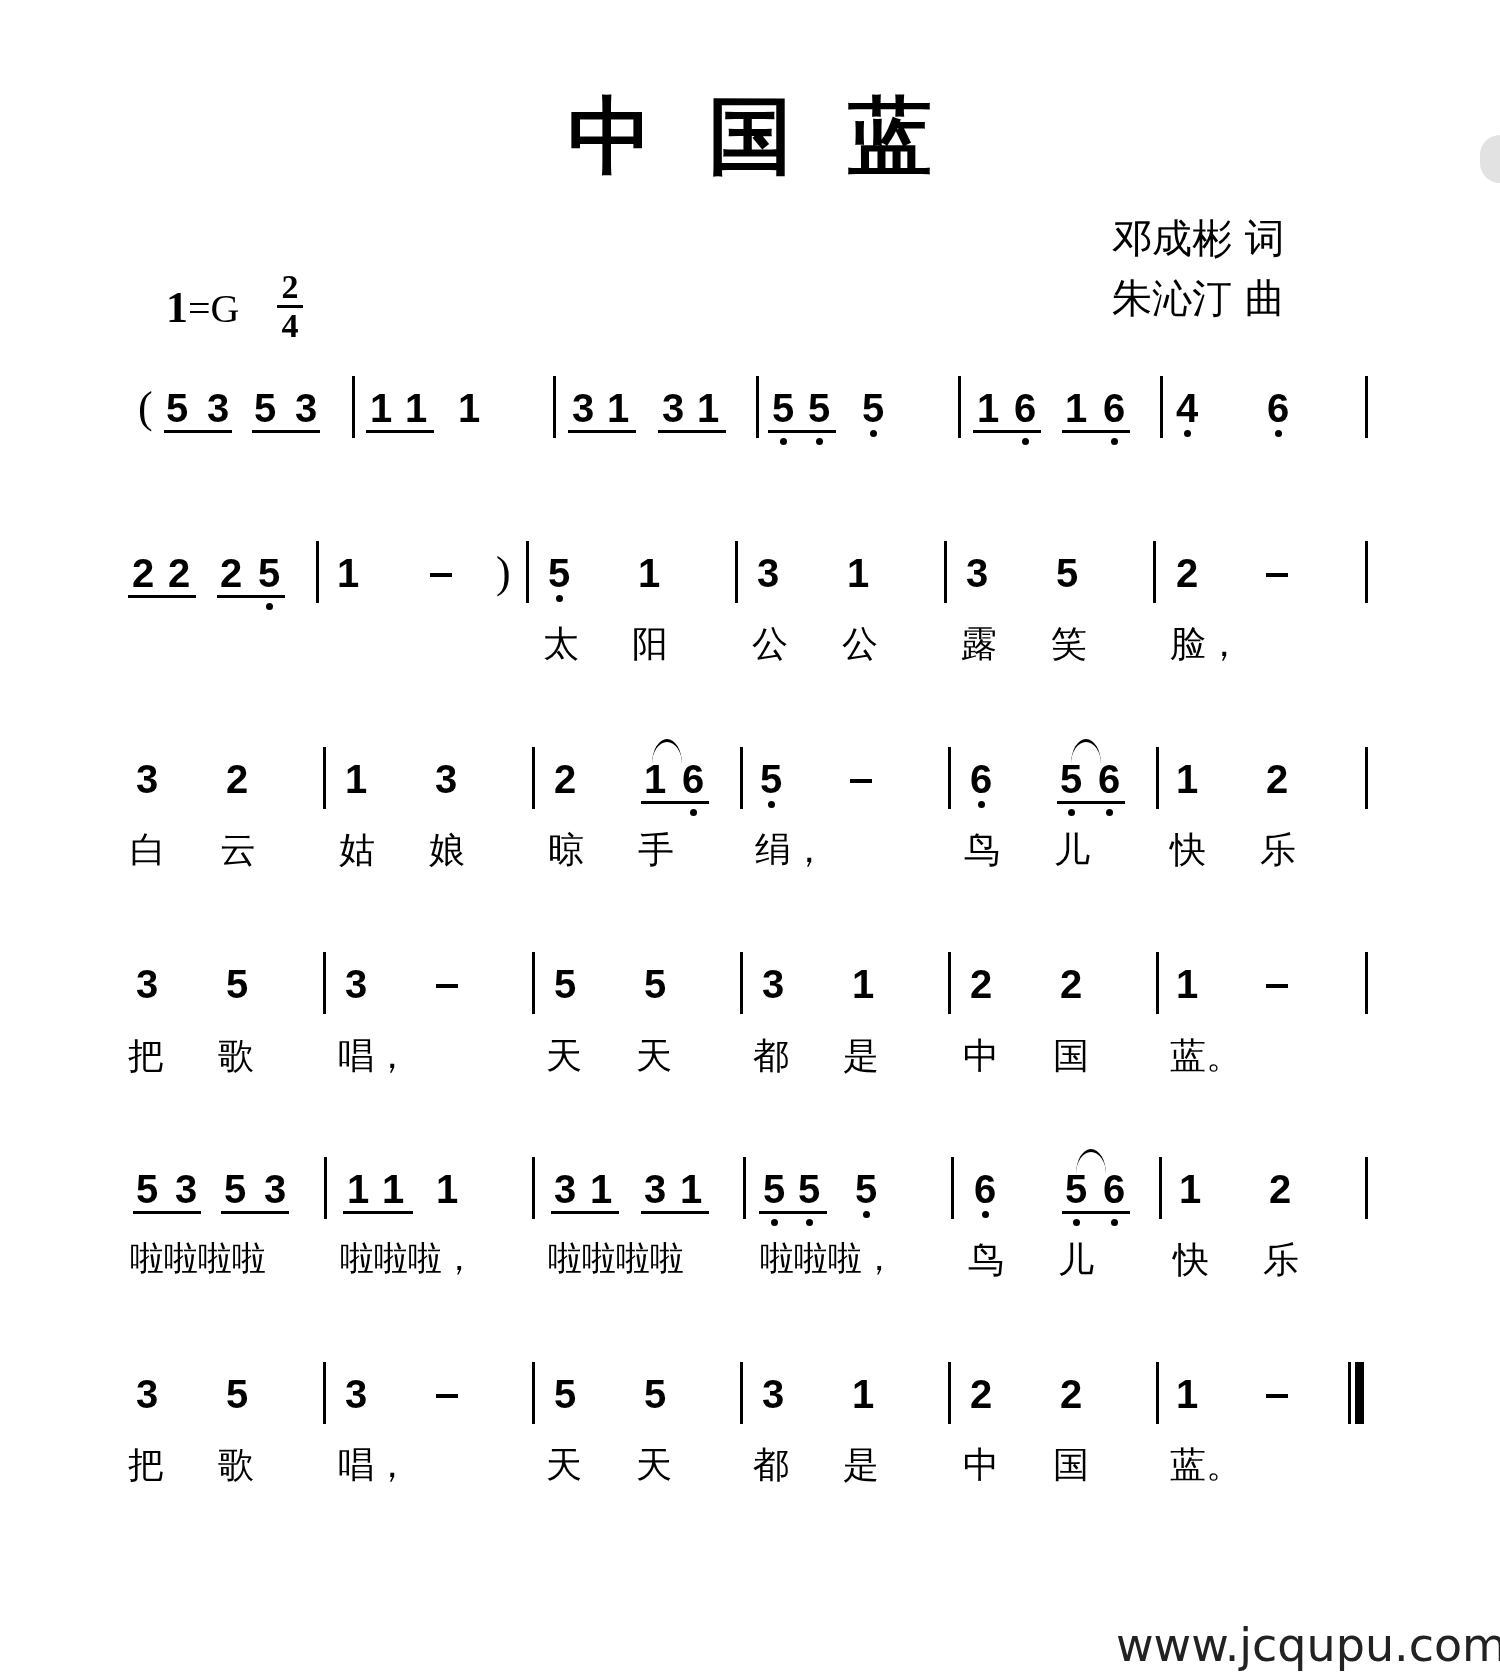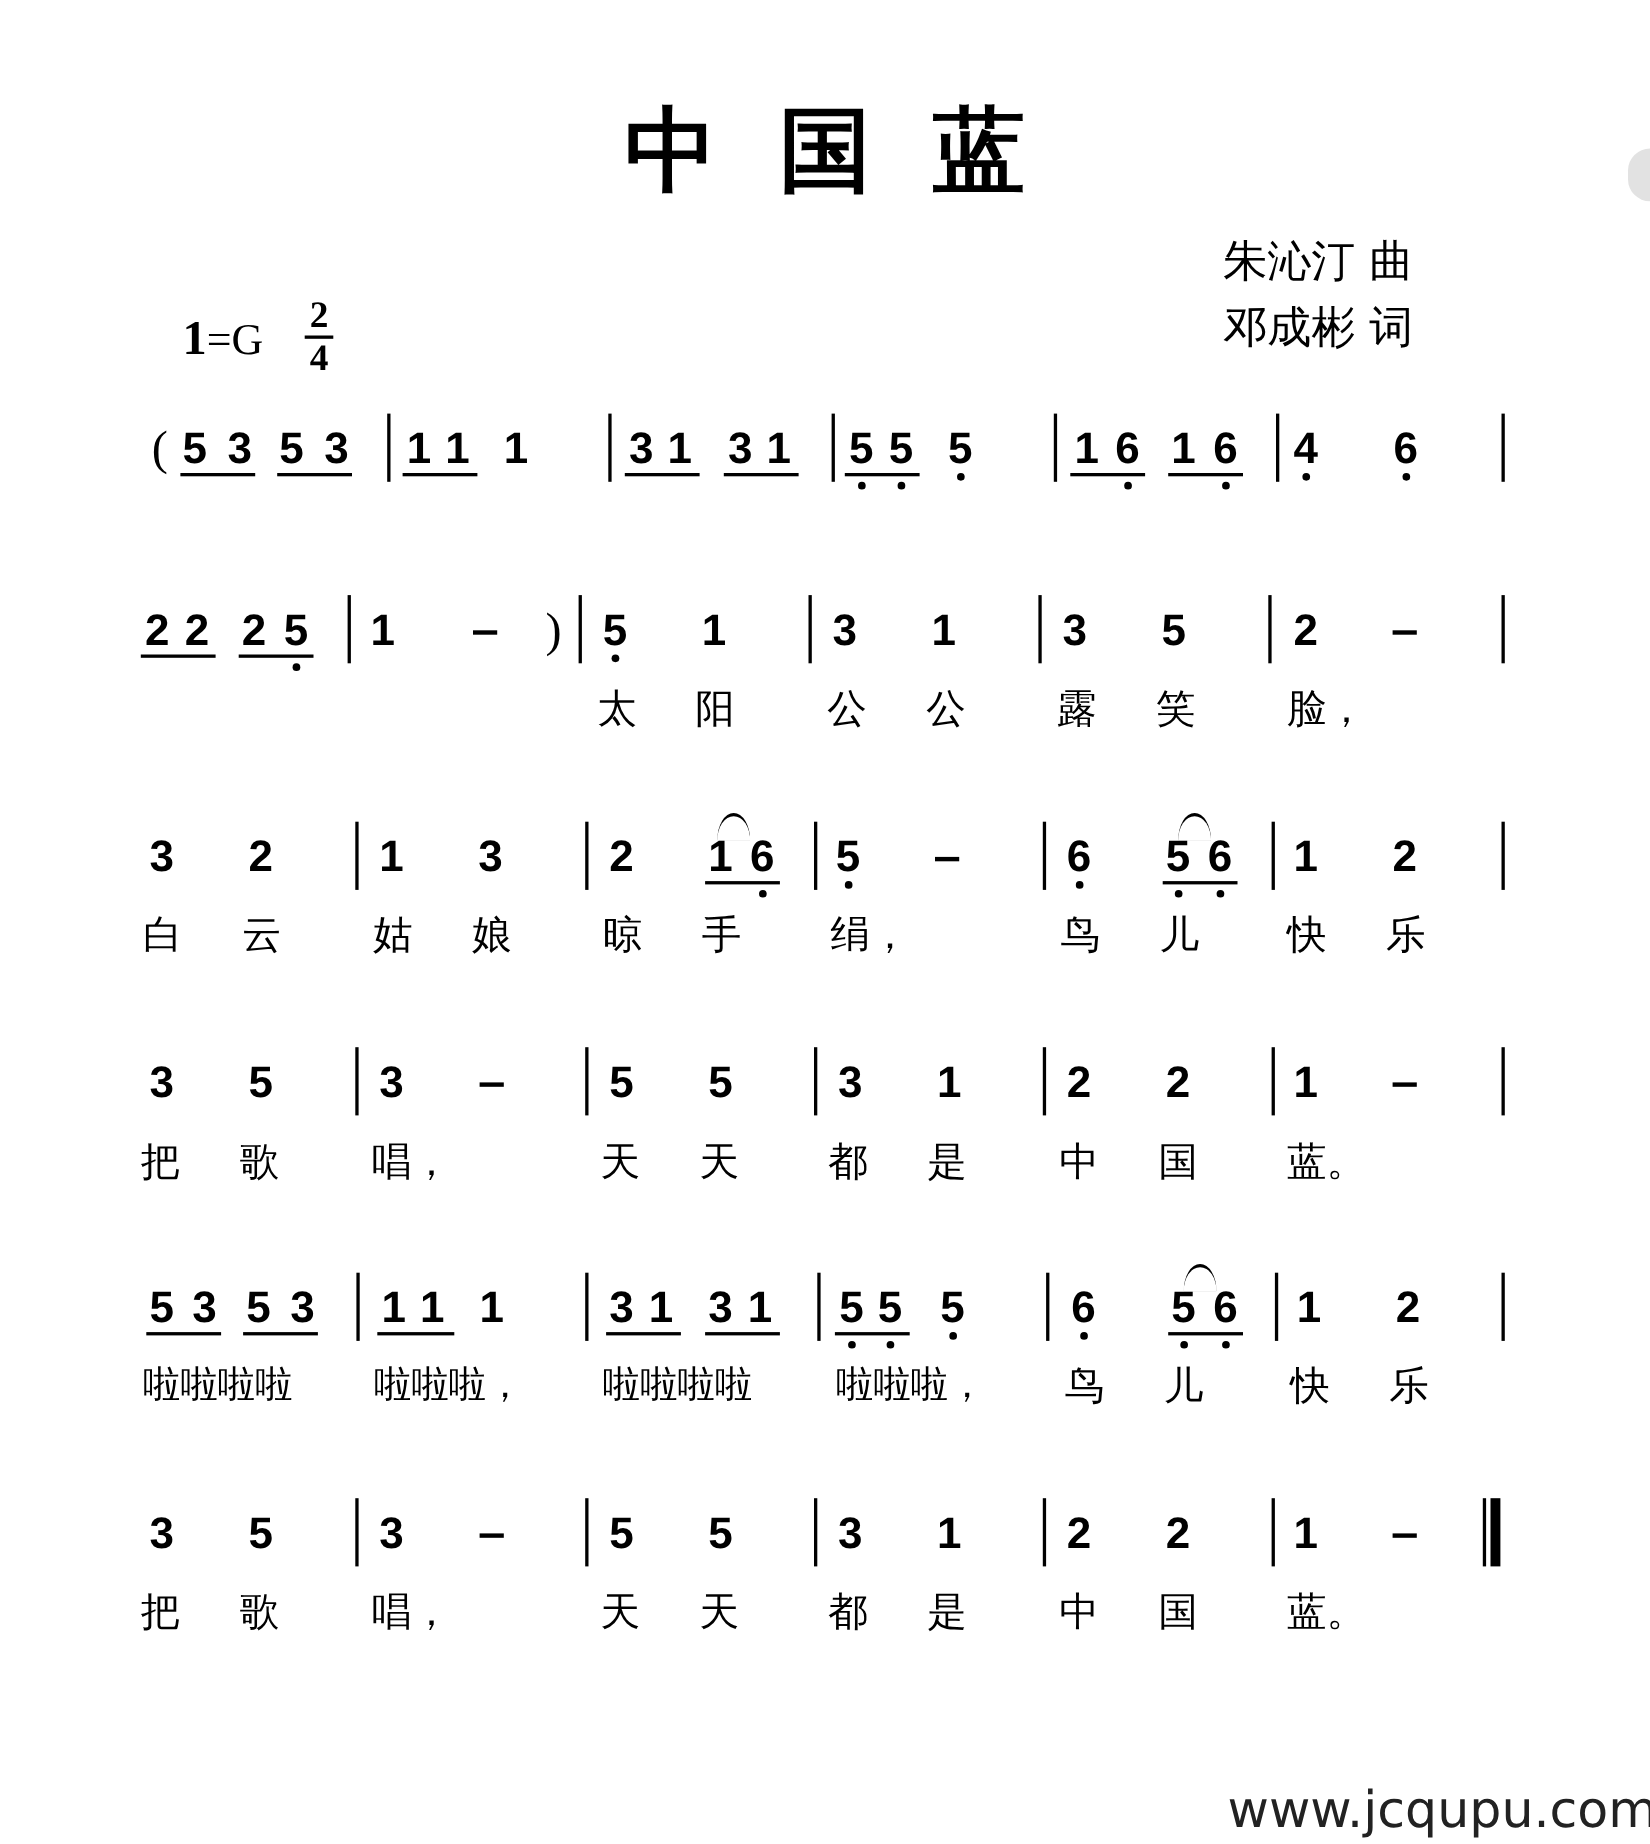--- a/index.html
+++ b/index.html
@@ -23,21 +23,21 @@
   .wm { position:absolute; left:1116px; top:1618px; font-family:"DejaVu Sans", sans-serif; font-size:46px; color:#222; letter-spacing:0px; }
   .edge { position:absolute; right:0; top:135px; width:20px; height:48px; background:#e2e2e2; border-radius:24px 0 0 24px; }
 </style>
 </head>
 <body>
 
 <div class="edge"></div>
 
 <div class="title">中国蓝</div>
 
-<div class="credits"><div>朱沁汀 曲</div><div>邓成彬 词</div></div>
+<div class="credits"><div>邓成彬 词</div><div>朱沁汀 曲</div></div>
 
 <div class="key"><b>1</b><span>=G</span></div>
 <div class="tsig">
   <div>2</div>
   <div class="bar"></div>
   <div>4</div>
 </div>
 
 <div class="line" style="top:388px;">
   <span class="paren" style="left:138px;top:-6px;">(</span>

